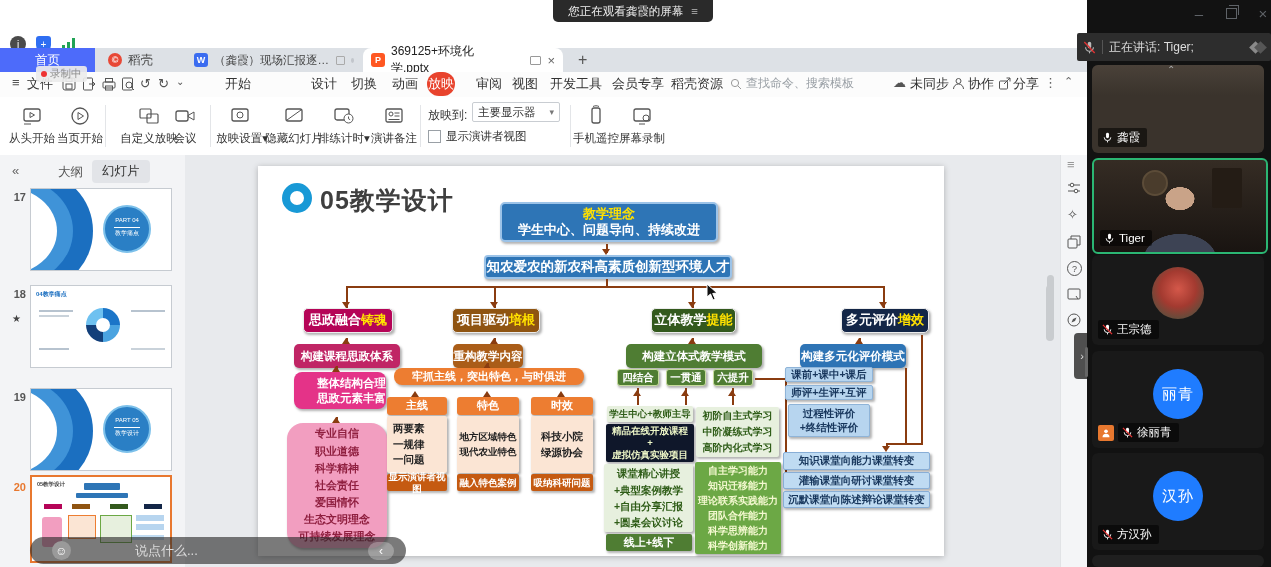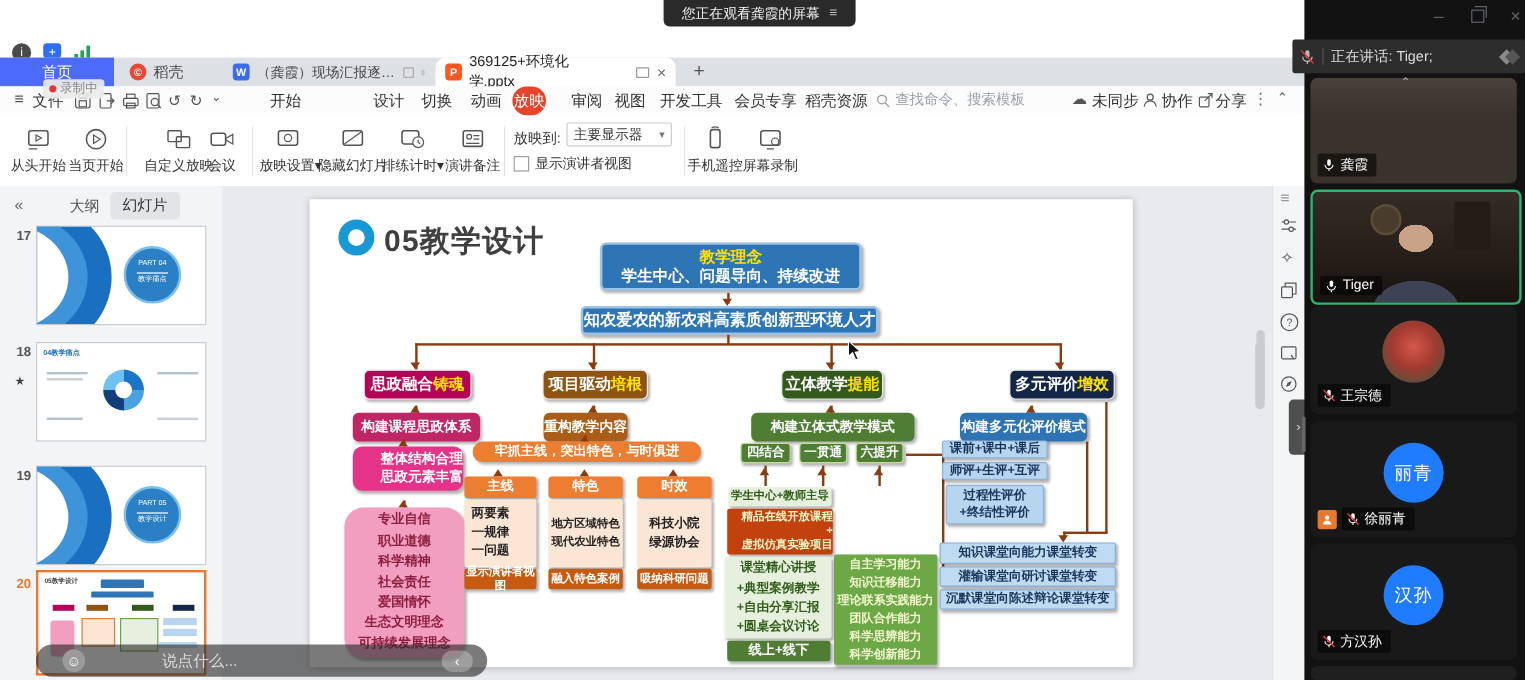--- a/index.html
+++ b/index.html
@@ -479,24 +479,29 @@
         </div>
       <div class="vline" style="left:379px;top:222px;height:17px;"></div>
         <div class="tu" style="left:375px;top:220px;"></div>
       <div class="vline" style="left:427px;top:222px;height:17px;"></div>
         <div class="tu" style="left:423px;top:220px;"></div>
       <div class="vline" style="left:474px;top:222px;height:17px;"></div>
         <div class="tu" style="left:470px;top:220px;"></div>
       <div class="fx" style="left:349px;top:240px;width:86px;height:16px;background:#e7f0de;color:#2f5d18;font-size:9.5px;border-radius:2px;">
           <span>学生中心+教师主导</span>
         </div>
-      <div class="fx" style="left:348px;top:258px;width:88px;height:38px;background:#c2410c;color:#eef7c8;font-size:9.5px;border-radius:2px;line-height:1.25;align-items:flex-end;">
+      <div class="fx" style="left:348px;top:258px;width:88px;height:38px;background:#0f172a;color:#eef7c8;font-size:9.5px;border-radius:2px;line-height:1.25;">
         <div>精品在线开放课程</div>
           <div>+</div>
           <div>虚拟仿真实验项目</div>
+      </div>
+      <div class="fx" style="left:438px;top:241px;width:83px;height:50px;background:#e7f0de;color:#2f5d18;font-size:10px;line-height:1.6;border-radius:2px;">
+        <div>初阶自主式学习</div>
+          <div>中阶凝练式学习</div>
+          <div>高阶内化式学习</div>
       </div>
       <div class="fx" style="left:346px;top:298px;width:89px;height:68px;background:#e7f0de;color:#2f5d18;font-size:10.5px;line-height:1.55;border-radius:2px;">
         <div>课堂精心讲授</div>
           <div>+典型案例教学</div>
           <div>+自由分享汇报</div>
           <div>+圆桌会议讨论</div>
       </div>
       <div class="fx" style="left:348px;top:368px;width:86px;height:17px;background:#4f7d33;color:#fff;font-size:11px;border-radius:2px;">
           <span>线上+线下</span>
         </div>

